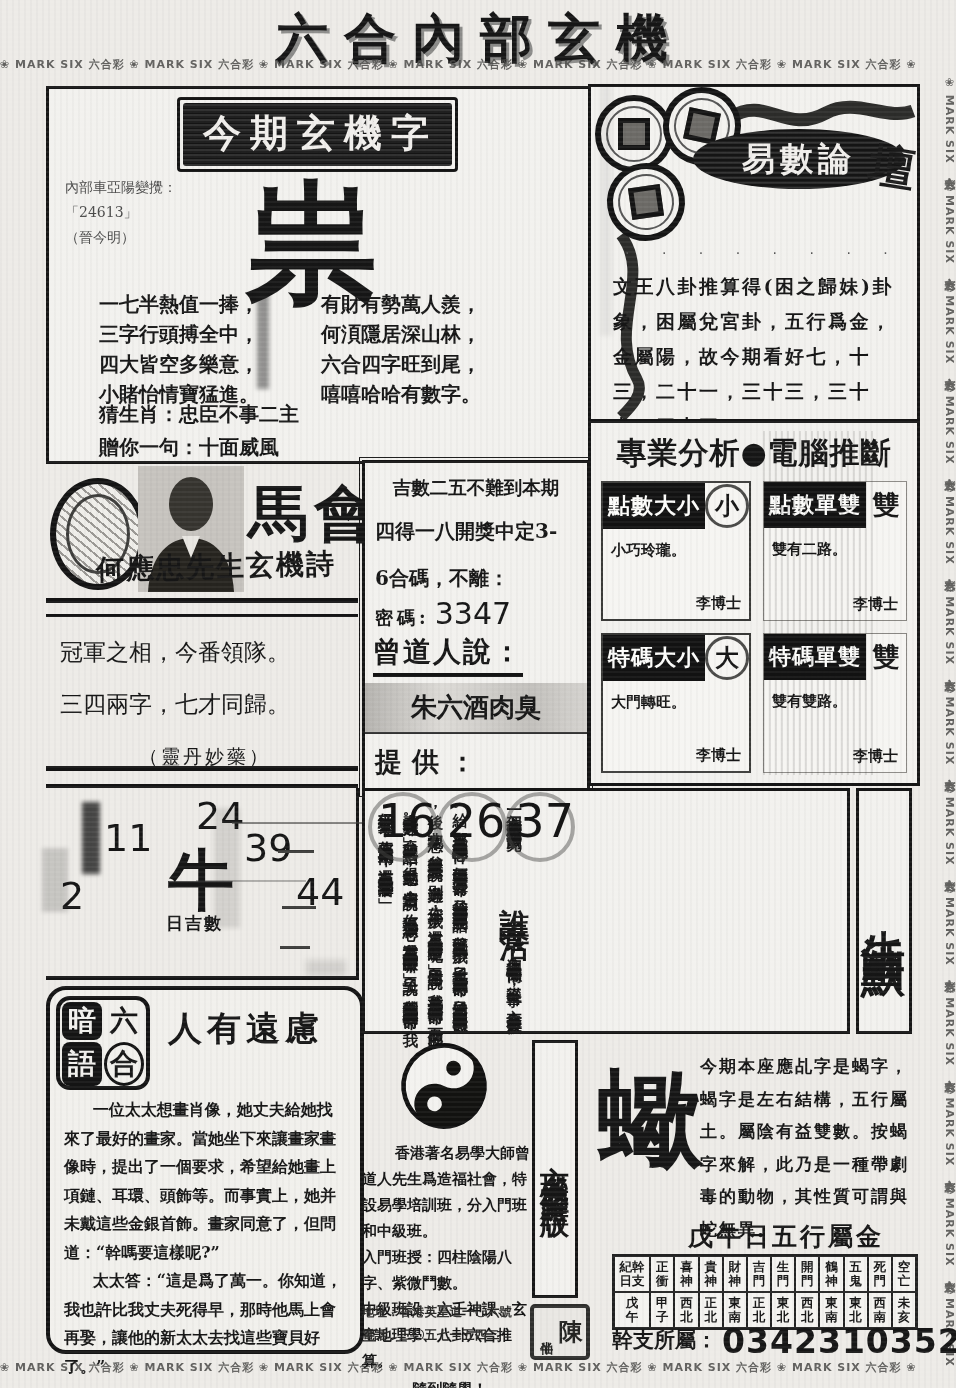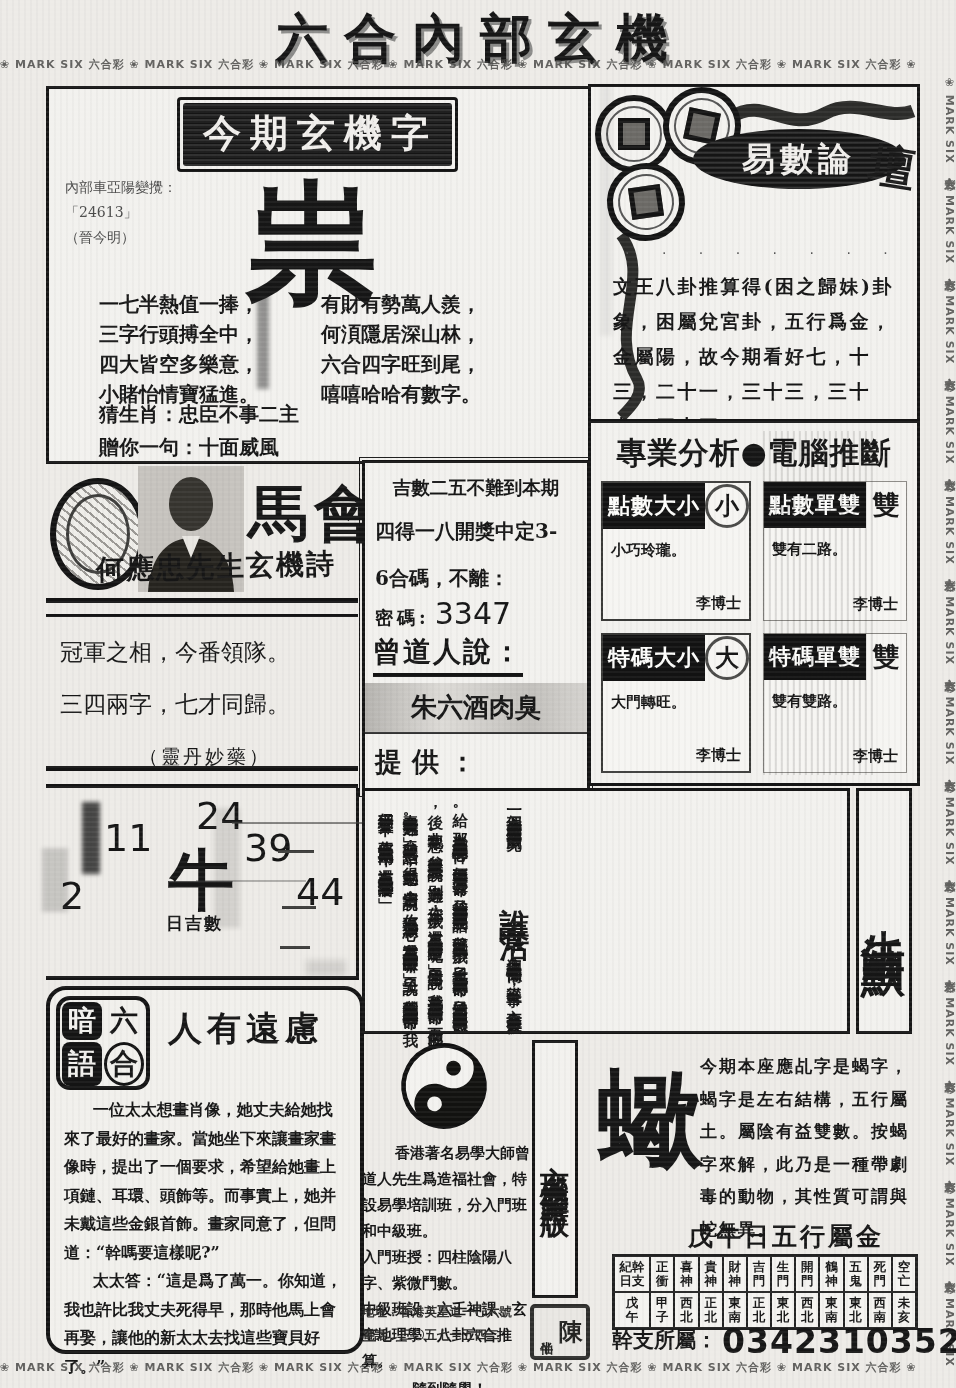--- a/index.html
+++ b/index.html
@@ -240,20 +240,25 @@
     <div class="cb1">吉數二五不難到本期</div>
     <div class="cb2">四得一八開獎中定3-</div>
     <div class="cb3">6合碼，不離：</div>
     <div class="cbPass">
       <span class="cbPassLabel">密碼:</span>
       <span class="cbPassVal">3347</span>
     </div>
     <div class="cbSpeaker">曾道人說：</div>
     <div class="cbQuote">朱六酒肉臭</div>
     <div class="cbProvide">提供：</div>
+    <div class="cbNums">
+      <span>16</span>
+      <span>26</span>
+      <span>37</span>
+    </div>
   </div>
 
   <div class="abs frame yishu">
     <svg class="streak" style="left:0;top:0;" width="326" height="332" viewBox="0 0 326 332">
       <path d="M140,30 C175,8 195,48 235,26 C265,10 295,34 322,24" fill="none" stroke="#1b1b19" stroke-width="13" opacity=".92"></path>
       <path d="M30,148 C62,190 16,240 46,292 C54,306 40,320 30,330" fill="none" stroke="#1b1b19" stroke-width="11" opacity=".92"></path>
     </svg>
     <div class="coin" style="left:4px;top:8px;"></div>
     <div class="coin" style="left:72px;top:0px;transform:rotate(12deg);"></div>
     <div class="coin" style="left:16px;top:76px;transform:rotate(-8deg);"></div>

